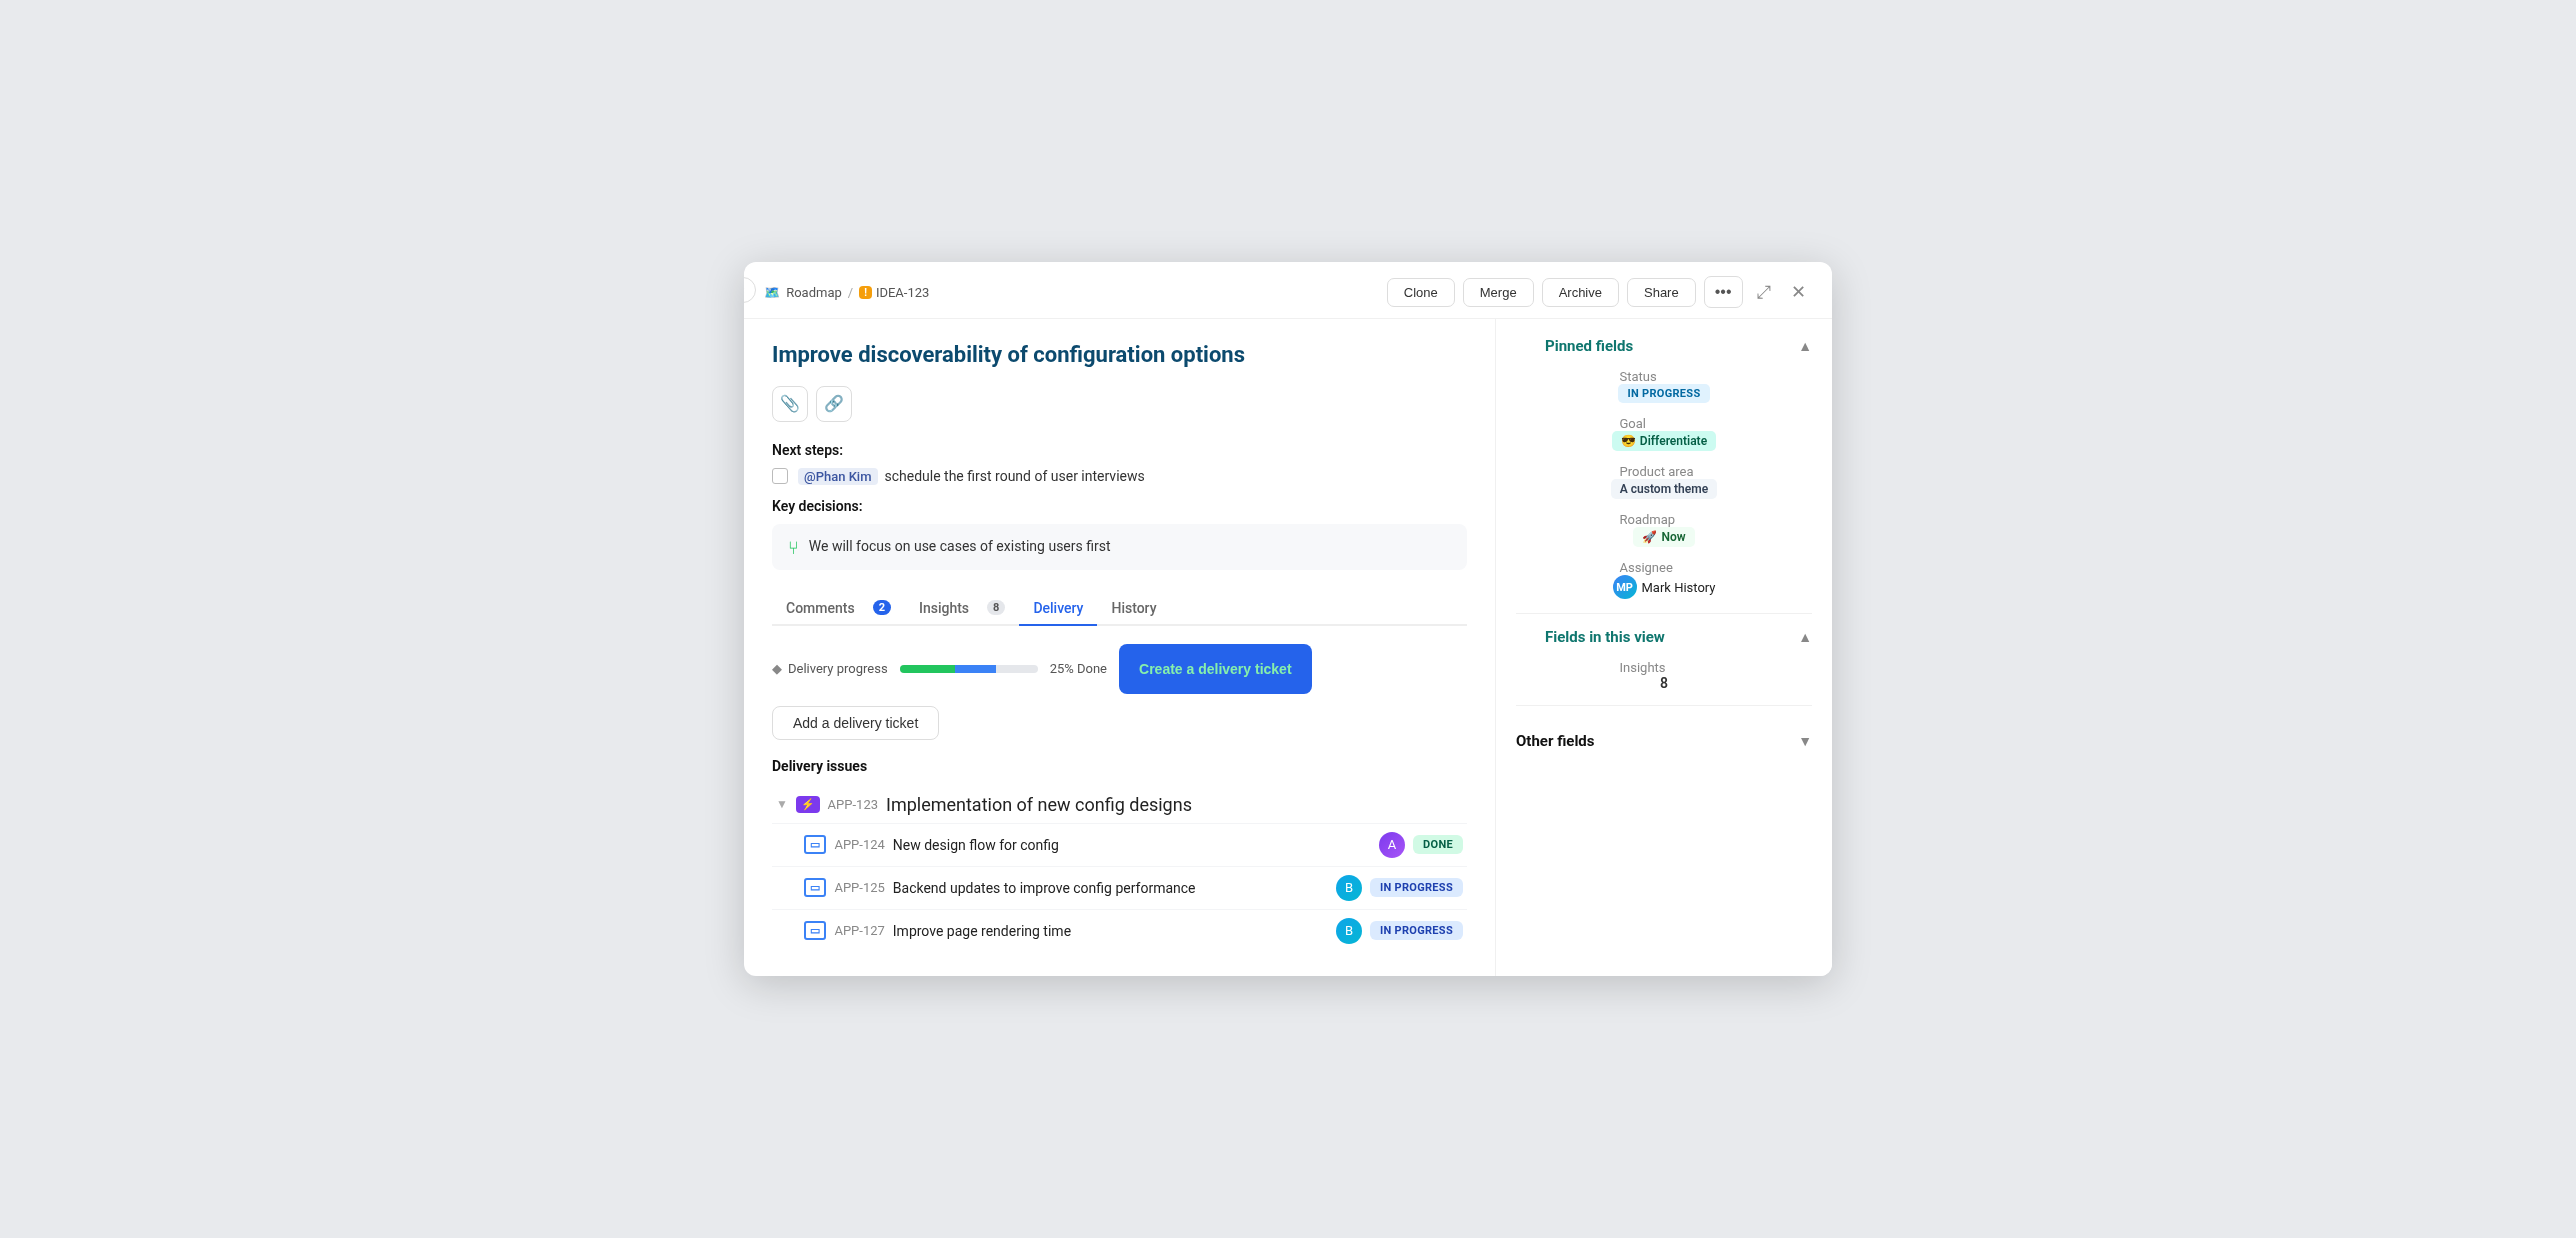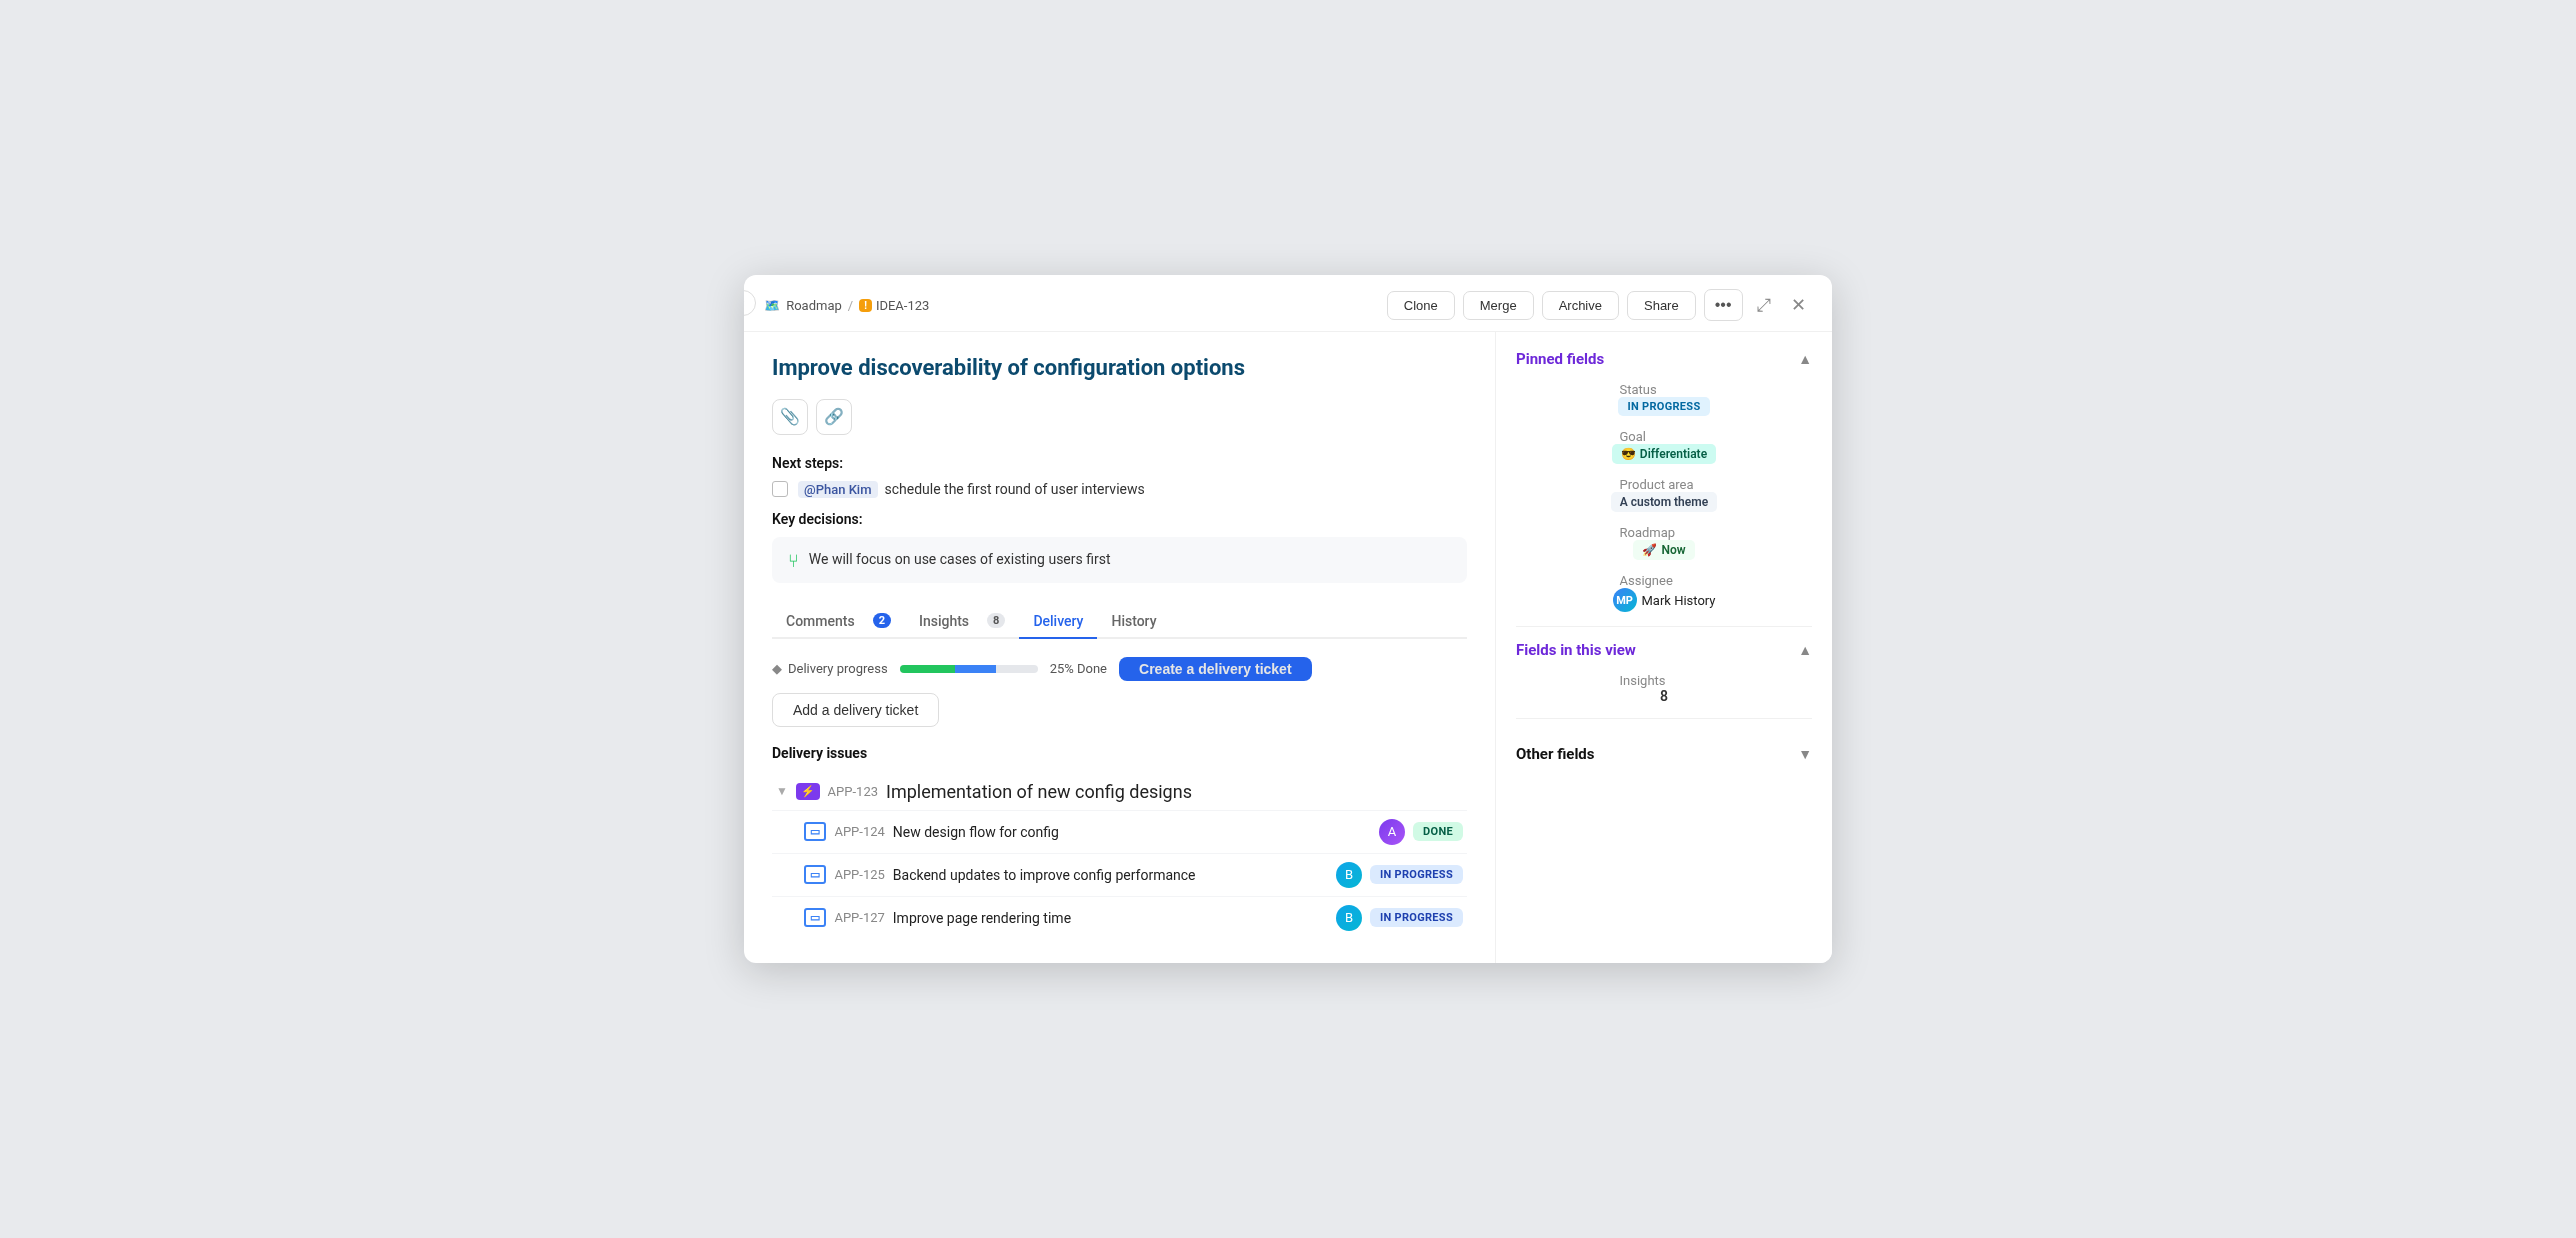--- a/index.html
+++ b/index.html
@@ -261,24 +261,24 @@
       width: 30%;
       background: #3b82f6;
       height: 100%;
     }
     .progress-pct {
       font-size: 13px;
       color: #555;
     }
     .btn-primary {
       background: #2563eb;
-      color: #e5e5e5;
+      color: #86efac;
       border: none;
       border-radius: 8px;
-      padding: 4px 20px;
+      padding: 17px 20px;
       font-size: 14px;
       font-weight: 600;
       cursor: pointer;
     }
     .btn-secondary {
       background: #fff;
       color: #333;
       border: 1.5px solid #ddd;
       border-radius: 8px;
       padding: 8px 20px;
@@ -391,21 +391,22 @@
     
     .section-header {
       display: flex;
       align-items: center;
       justify-content: space-between;
       margin-bottom: 14px;
     }
     .section-title {
       font-size: 15px;
       font-weight: 700;
-      color: #6d28d9;
+      color: #0f766e;
+      margin-left: 29px;
     }
     .chevron-btn {
       background: none;
       border: none;
       cursor: pointer;
       color: #888;
       font-size: 14px;
     }
     .field-row {
       display: flex;

